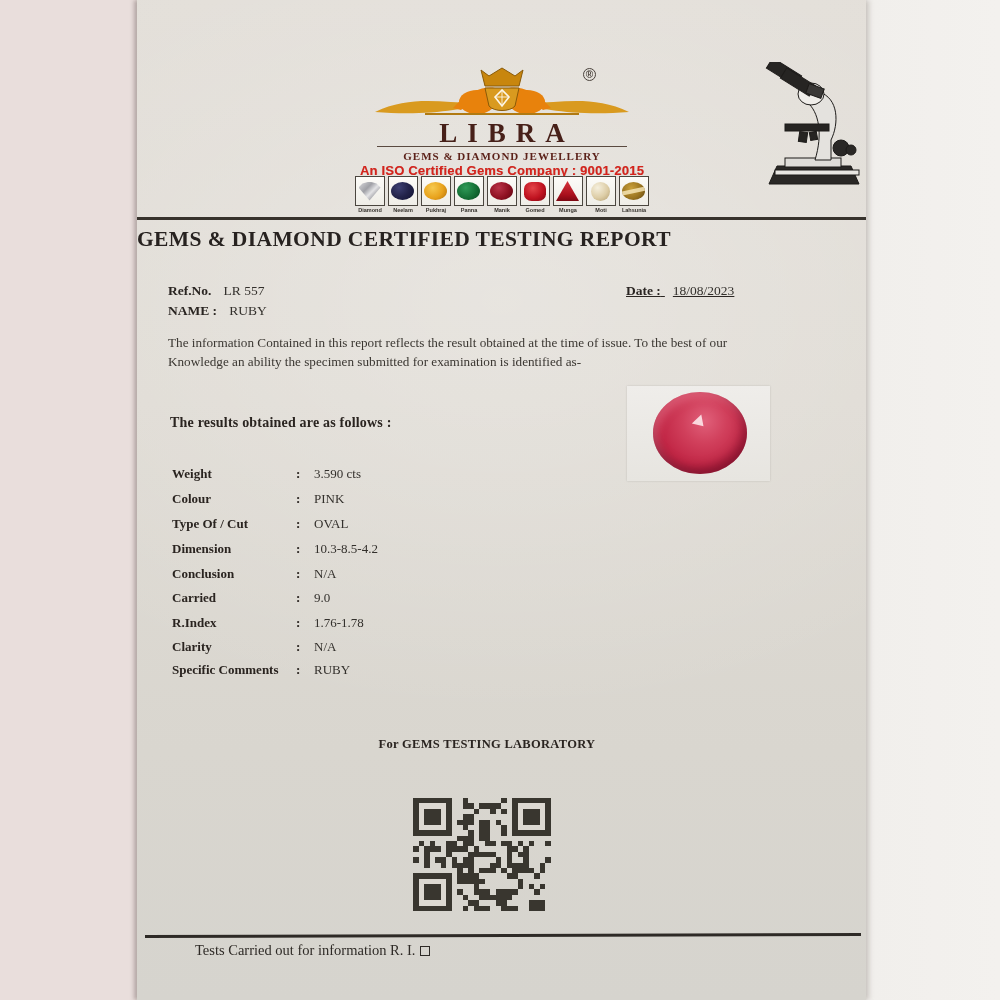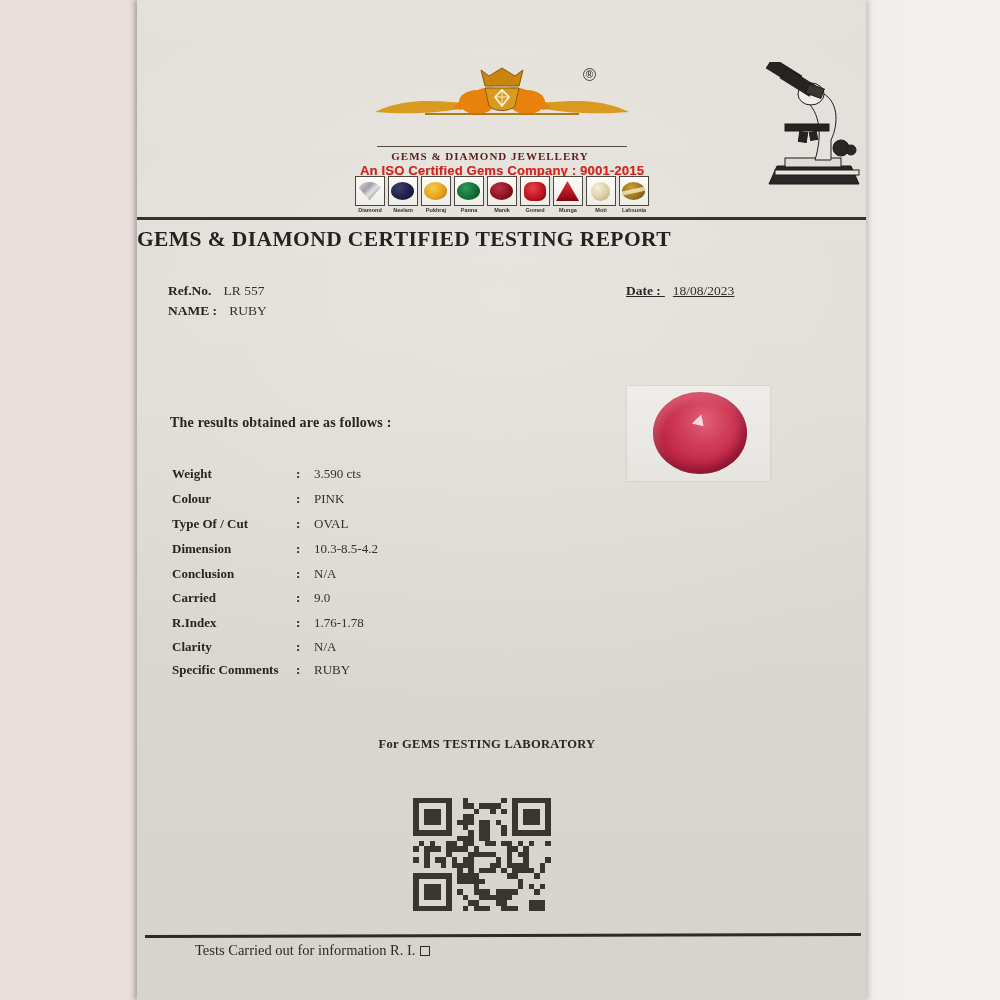--- a/index.html
+++ b/index.html
@@ -37,21 +37,21 @@
   .rsj-tagline { position:absolute; left:0; top:62px; width:96px; text-align:center;
     font:bold 5px "Liberation Sans",sans-serif; color:#d8d4cf; line-height:6px; letter-spacing:0.3px; }
 
   
   .crown-wrap { left:228px; top:62px; width:274px; height:58px; }
   .libra-reg { position:absolute; left:218px; top:6px; font:bold 10px "Liberation Sans",sans-serif; color:#4a423c;
     border:1px solid #4a423c; border-radius:50%; width:13px; height:13px; line-height:11px; text-align:center; }
   .libra-brand { left:228px; top:118px; width:274px; text-align:center;
     font:bold 27px "Liberation Serif",serif; color:#472019; letter-spacing:10px; text-indent:10px; }
   .libra-rule { left:240px; height:1px; width:250px; background:#5a4a40; }
-  .libra-sub { left:216px; top:150px; width:274px; text-align:center;
+  .libra-sub { left:228px; top:150px; width:274px; text-align:center;
     font:bold 11px "Liberation Serif",serif; color:#5c221a; letter-spacing:1px; }
   .libra-iso { left:218px; top:163px; width:294px; text-align:center;
     font:bold 13px "Liberation Sans",sans-serif; color:#d6231c; letter-spacing:0.2px;
     text-shadow:0.4px 0.4px 0 rgba(120,20,10,0.35); }
 
   
   .scope { left:618px; top:62px; width:120px; height:130px; }
 
   
   .gem-strip { left:0; top:176px; width:729px; display:flex; justify-content:center; gap:3px; }
@@ -153,20 +153,21 @@
         <ellipse cx="162" cy="40" rx="18" ry="12" fill="#e8820c"></ellipse>
         <path d="M137,6 L150,14 L158,8 L154,24 L120,24 L116,8 L124,14 Z" fill="#c8860e" stroke="#8a5a08" stroke-width="1"></path>
         <path d="M120,26 L154,26 L150,44 C145,50 129,50 124,44 Z" fill="#d99a1f" stroke="#8a5a08" stroke-width="1"></path>
         <polygon points="137,28 130,35 137,44 144,35" fill="none" stroke="#fdf6e8" stroke-width="1.6"></polygon>
         <path d="M130,35 L144,35 M137,28 L137,44" stroke="#fdf6e8" stroke-width="0.9"></path>
         <path d="M60,52 L214,52" stroke="#b07a12" stroke-width="2"></path>
       </g>
     </svg>
     <div class="libra-reg">®</div>
   </div>
+  <div class="abs libra-brand">LIBRA</div>
   <div class="abs libra-rule" style="top:146px;"></div>
   <div class="abs libra-sub">GEMS &amp; DIAMOND JEWELLERY</div>
   <div class="abs libra-iso">An ISO Certified Gems Company : 9001-2015</div>
 
   <div class="abs scope">
     <svg width="120" height="130" viewBox="0 0 120 130">
       <g stroke="#1d1b19" stroke-width="1">
         <polygon points="22,104 96,104 104,122 14,122" fill="#2a2826"></polygon>
         <rect x="20" y="108" width="84" height="5" fill="#e8e6e2"></rect>
         <rect x="30" y="96" width="56" height="9" fill="#dedcd8"></rect>
@@ -250,20 +251,24 @@
   </div>
   <div class="abs name-row">
     <span class="meta-label">NAME :</span>
     <span class="meta-value inline">RUBY</span>
   </div>
   <div class="abs date-row">
     <span class="meta-label">Date :</span>
     <span class="meta-value inline">18/08/2023</span>
   </div>
 
+  <div class="abs intro">
+    <div>The information Contained in this report reflects the result obtained at the time of issue. To the best of our</div>
+    <div>Knowledge an ability the specimen submitted for examination is identified as-</div>
+  </div>
 
   <div class="abs gem-photo">
     <div class="gem-stone"></div>
     <div class="gem-facet"></div>
   </div>
 
   <div class="abs results-heading">The results obtained are as follows :</div>
   <div class="abs results-table">
     <div class="res-row" style="top:0px"><span class="res-label">Weight</span><span class="res-colon">:</span><span class="res-value">3.590  cts</span></div>
     <div class="res-row" style="top:25px"><span class="res-label">Colour</span><span class="res-colon">:</span><span class="res-value">PINK</span></div>

